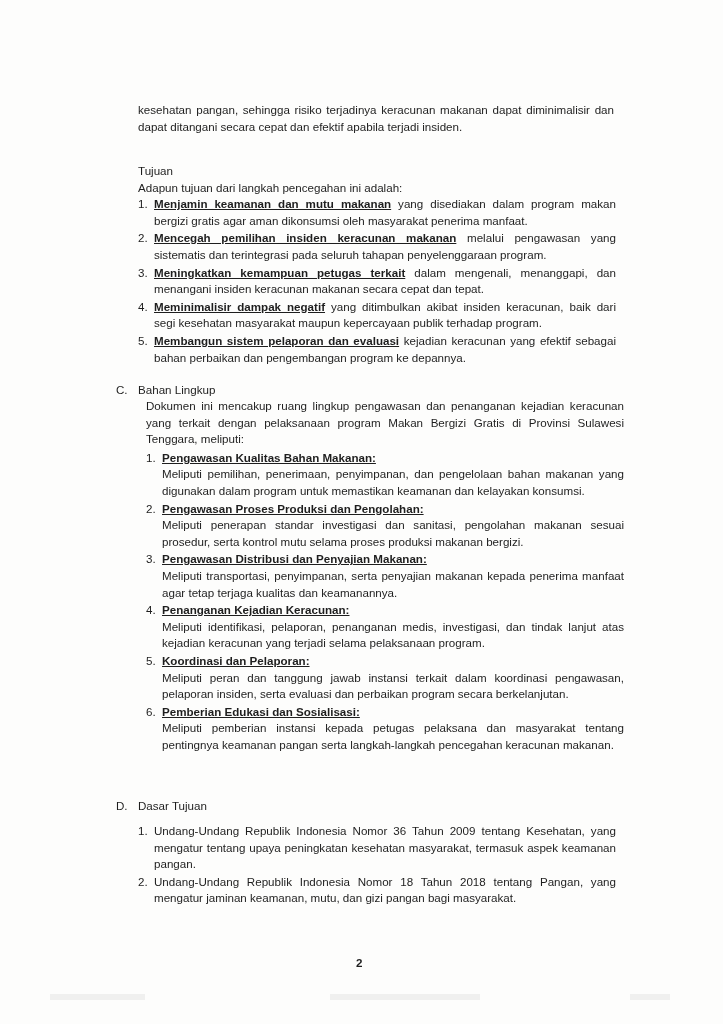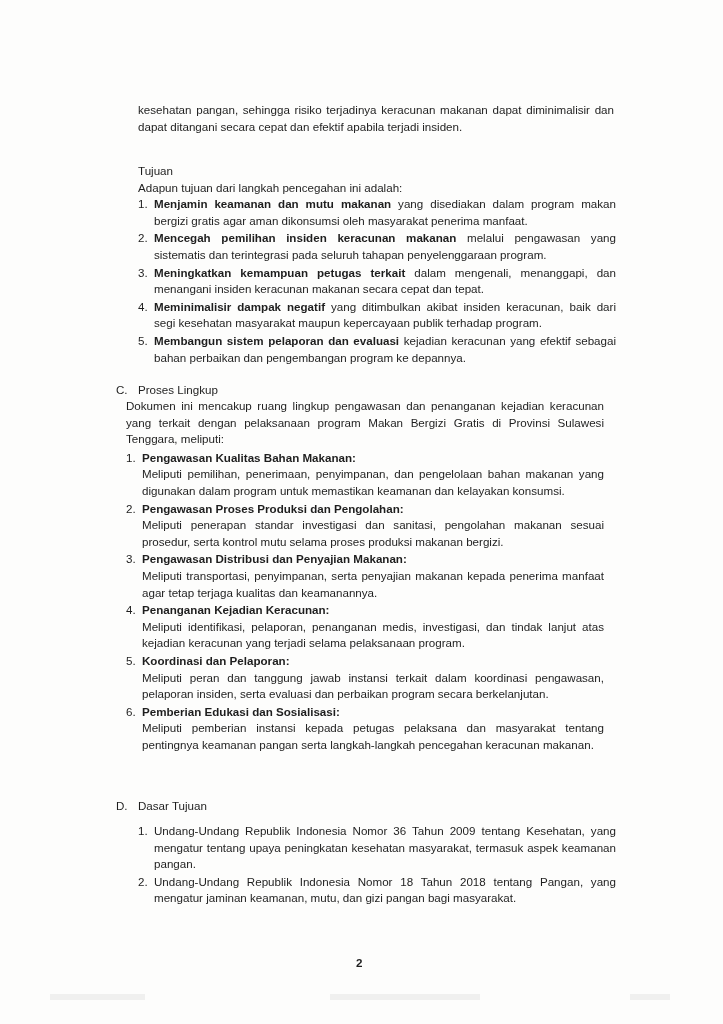--- a/index.html
+++ b/index.html
@@ -18,25 +18,25 @@
   .justify { text-align: justify; text-align-last: left; }
   .intro {
     position: absolute; left: 138px; top: 70px; width: 476px;
   }
   .block { position: absolute; }
   .tujuan { left: 138px; top: 131px; width: 478px; }
   .ol { margin: 0; padding: 0; list-style: none; }
   .ol li { position: relative; padding-left: 16px; margin: 0; }
   .ol li .num { position: absolute; left: 0; top: 0; }
   .ol li + li { margin-top: 1px; }
-  b { font-weight: bold; }
+  b { font-weight: bold; text-decoration: underline; }
   .sec-head { position: absolute; display: flex; }
   .sec-letter { width: 22px; display: inline-block; }
   .secC { left: 116px; top: 350px; }
-  .secC-body { left: 126px; top: 366px; width: 478px; }
+  .secC-body { left: 146px; top: 366px; width: 478px; }
   .scope-list { margin-top: 2px; padding-left: 0; }
   .scope-list li { padding-left: 16px; }
   .secD { left: 116px; top: 766px; }
   .secD-body { left: 138px; top: 791px; width: 478px; }
   .page-num {
     position: absolute; left: 356px; top: 924px; font-size: 11.6px; font-weight: bold;
   }
   .footer-ghost {
     position: absolute; top: 962px; height: 6px; background: #e6e6e4; opacity: 0.55;
   }
@@ -70,21 +70,21 @@
       </li>
       <li class="justify">
         <span class="num">5.</span>
         <b>Membangun sistem pelaporan dan evaluasi</b><span> kejadian keracunan yang efektif sebagai bahan perbaikan dan pengembangan program ke depannya.</span>
       </li>
     </ol>
   </div>
 
   <div class="sec-head secC text">
     <span class="sec-letter">C.</span>
-    <span>Proses Lingkup</span>
+    <span>Bahan Lingkup</span>
   </div>
 
   <div class="block secC-body text">
     <div class="justify">Dokumen ini mencakup ruang lingkup pengawasan dan penanganan kejadian keracunan yang terkait dengan pelaksanaan program Makan Bergizi Gratis di Provinsi Sulawesi Tenggara, meliputi:</div>
     <ol class="ol scope-list">
       <li>
         <span class="num">1.</span>
         <b>Pengawasan Kualitas Bahan Makanan:</b>
         <div class="justify">Meliputi pemilihan, penerimaan, penyimpanan, dan pengelolaan bahan makanan yang digunakan dalam program untuk memastikan keamanan dan kelayakan konsumsi.</div>
       </li>

